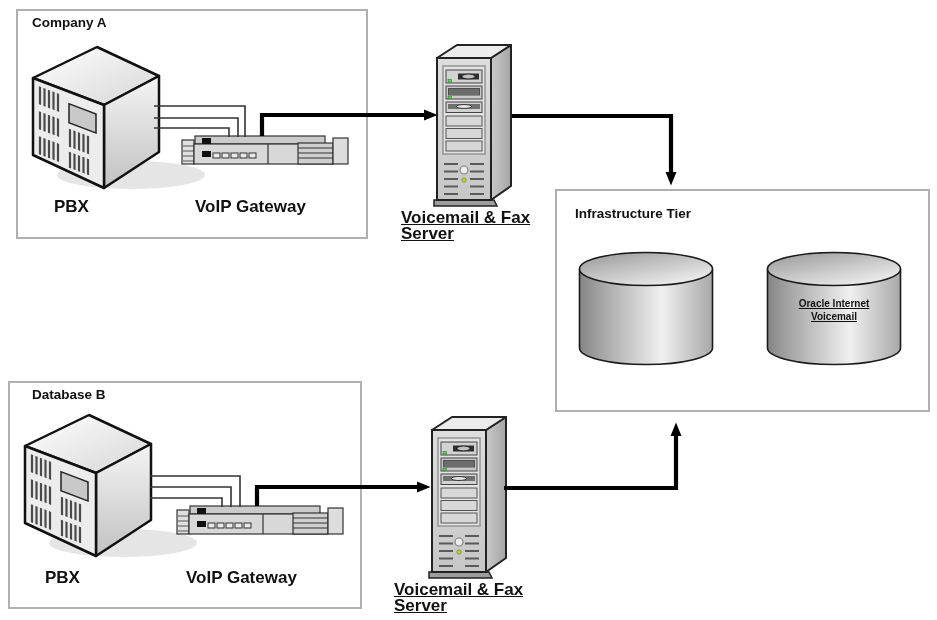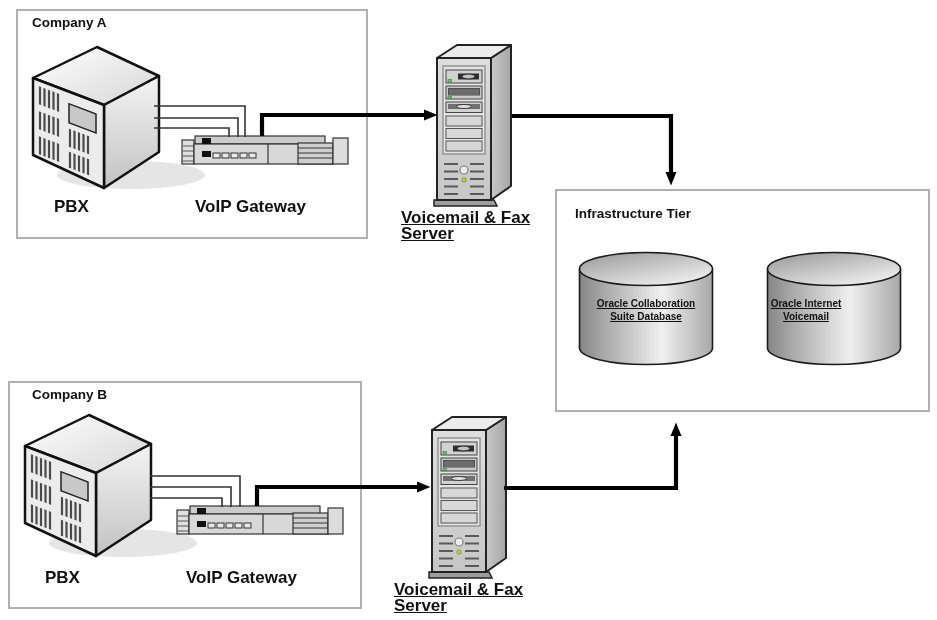--- a/index.html
+++ b/index.html
@@ -155,30 +155,26 @@
   <div class="lbl lbl-dev" style="left:54px;top:197px;width:80px;">PBX</div>
   <div class="lbl lbl-dev" style="left:195px;top:197px;width:120px;">VoIP Gateway</div>
 
   <div class="lbl lbl-dev lbl-2line" style="left:401px;top:210px;width:130px;">
     <span>Voicemail &amp; Fax</span>
     <span>Server</span>
   </div>
 
   <div class="lbl lbl-title" style="left:575px;top:206px;text-align:center;">Infrastructure Tier</div>
 
-  <div class="lbl lbl-cyl" style="left:578px;top:297px;width:136px;">
-    <span>Oracle Collaboration</span>
-    <span>Suite Database</span>
-  </div>
-  <div class="lbl lbl-cyl" style="left:738px;top:297px;width:136px;">
+  <div class="lbl lbl-cyl" style="left:766px;top:297px;width:136px;">
     <span>Oracle Internet</span>
     <span>Voicemail</span>
   </div>
 
-  <div class="lbl lbl-title" style="left:32px;top:387px;">Company B</div>
+  <div class="lbl lbl-title" style="left:32px;top:387px;">Database B</div>
   <div class="lbl lbl-dev" style="left:45px;top:568px;width:80px;">PBX</div>
   <div class="lbl lbl-dev" style="left:186px;top:568px;width:120px;">VoIP Gateway</div>
 
   <div class="lbl lbl-dev lbl-2line" style="left:394px;top:582px;width:130px;">
     <span>Voicemail &amp; Fax</span>
     <span>Server</span>
   </div>
 
 </div>
 

